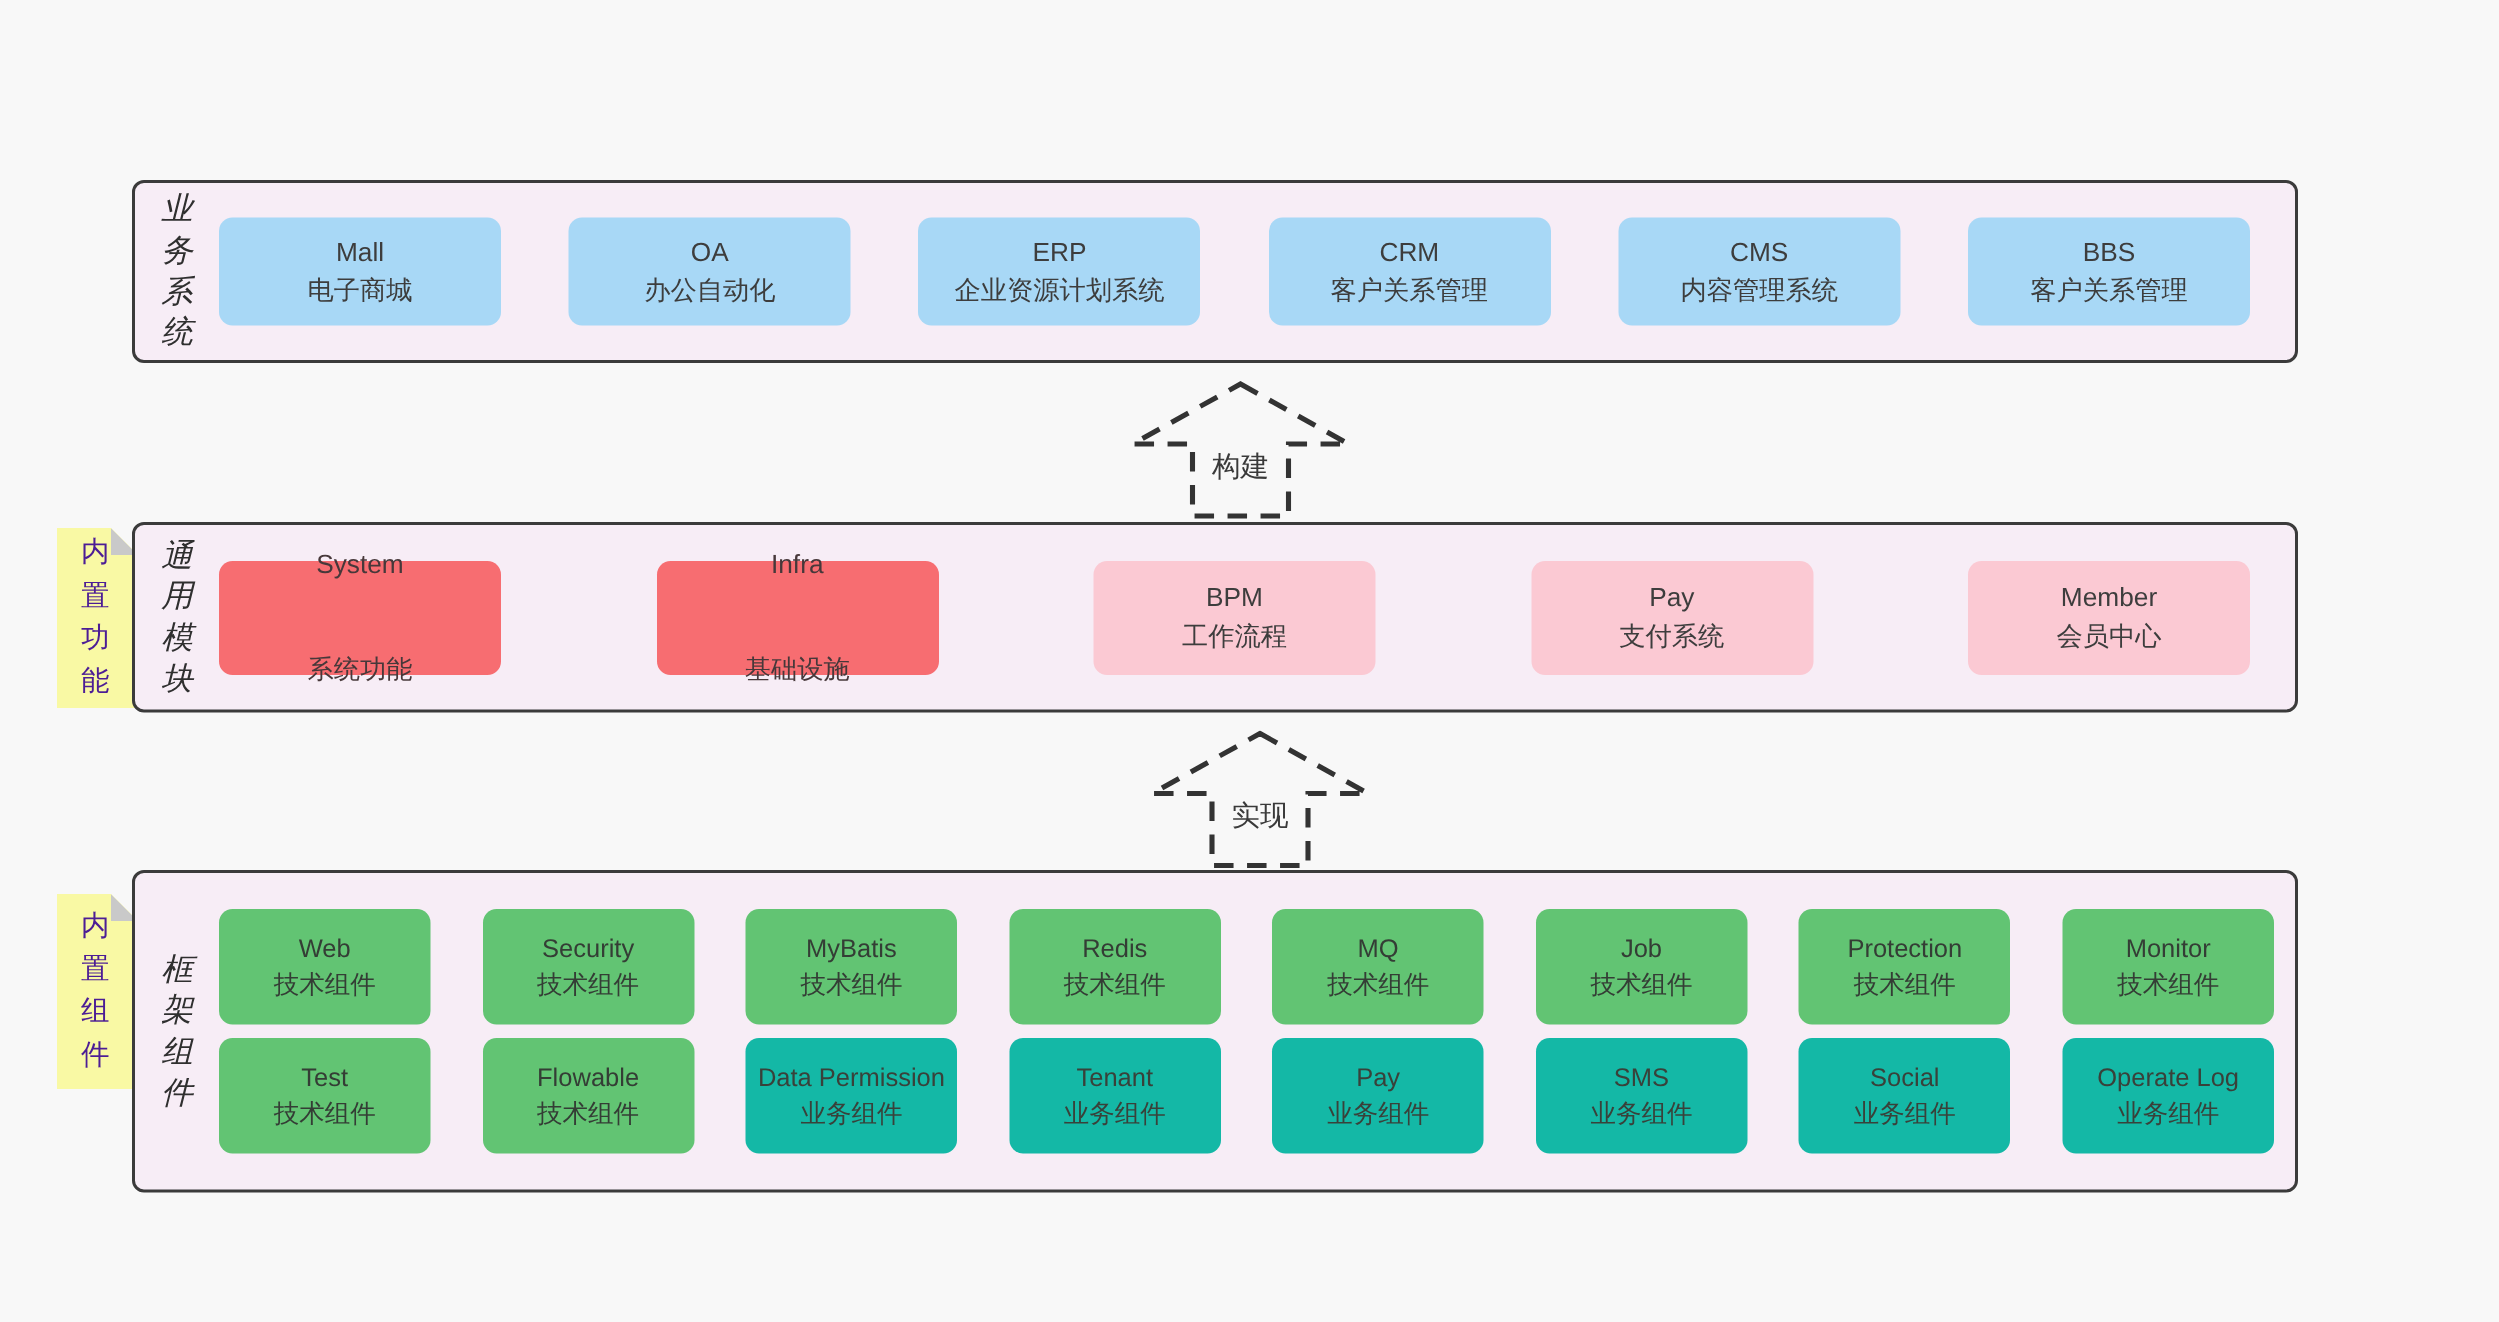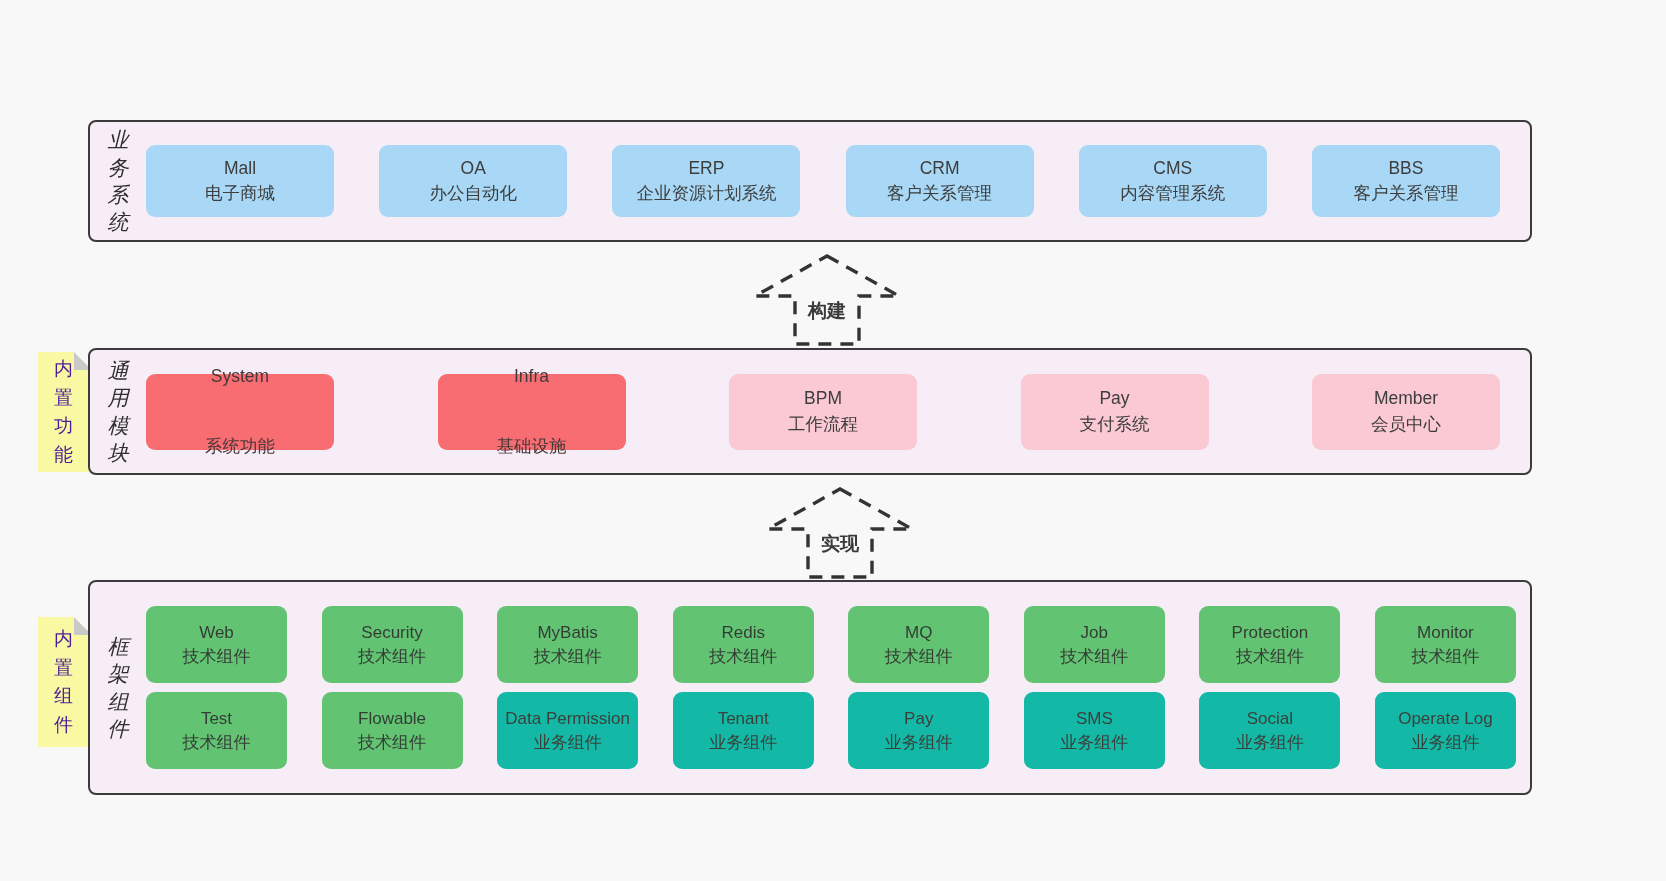--- a/index.html
+++ b/index.html
@@ -40,31 +40,31 @@
   .pink        { background:#fbc9d3; }
   .green-dark  { background:#62c473; color:#343d35; }
   .green-light { background:#14b8a6; color:#39413a; }
 
   .note {
     position:absolute; left:38px; width:54px; background:#f9f9a4; z-index:1;
     display:flex; align-items:center; justify-content:center;
     clip-path:polygon(0 0, calc(100% - 18px) 0, 100% 18px, 100% 100%, 0 100%);
   }
   .note-1 { top:352px; height:120px; }
-  .note-2 { top:617px; height:130px; }
+  .note-2 { top:596px; height:130px; }
   .note-fold {
     position:absolute; top:0; right:0; width:18px; height:18px; background:#c9c9c9;
     clip-path:polygon(0 0, 100% 100%, 0 100%);
   }
   .note-text {
     width:22px; word-break:break-all; text-align:left;
     font-size:19px; line-height:1.5; color:#4c1d95;
   }
 
-  .arrow { position:absolute; width:148px; height:92px; z-index:3;font-weight:bold; }
+  .arrow { position:absolute; width:148px; height:92px; z-index:3; }
   .arrow-1 { left:753px; top:254px; }
   .arrow-2 { left:766px; top:487px; }
   .arrow svg { display:block; width:100%; height:100%; }
   .arrow-label {
     position:absolute; left:50%; top:44px; transform:translateX(-50%);
     background:#f8f8f8; padding:0 2px; font-size:19px; color:#3a3a3a; white-space:nowrap;
   }
 </style>
 </head>
 <body>

